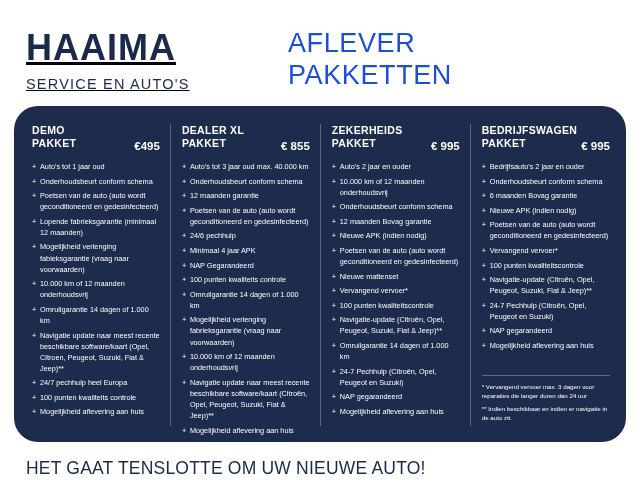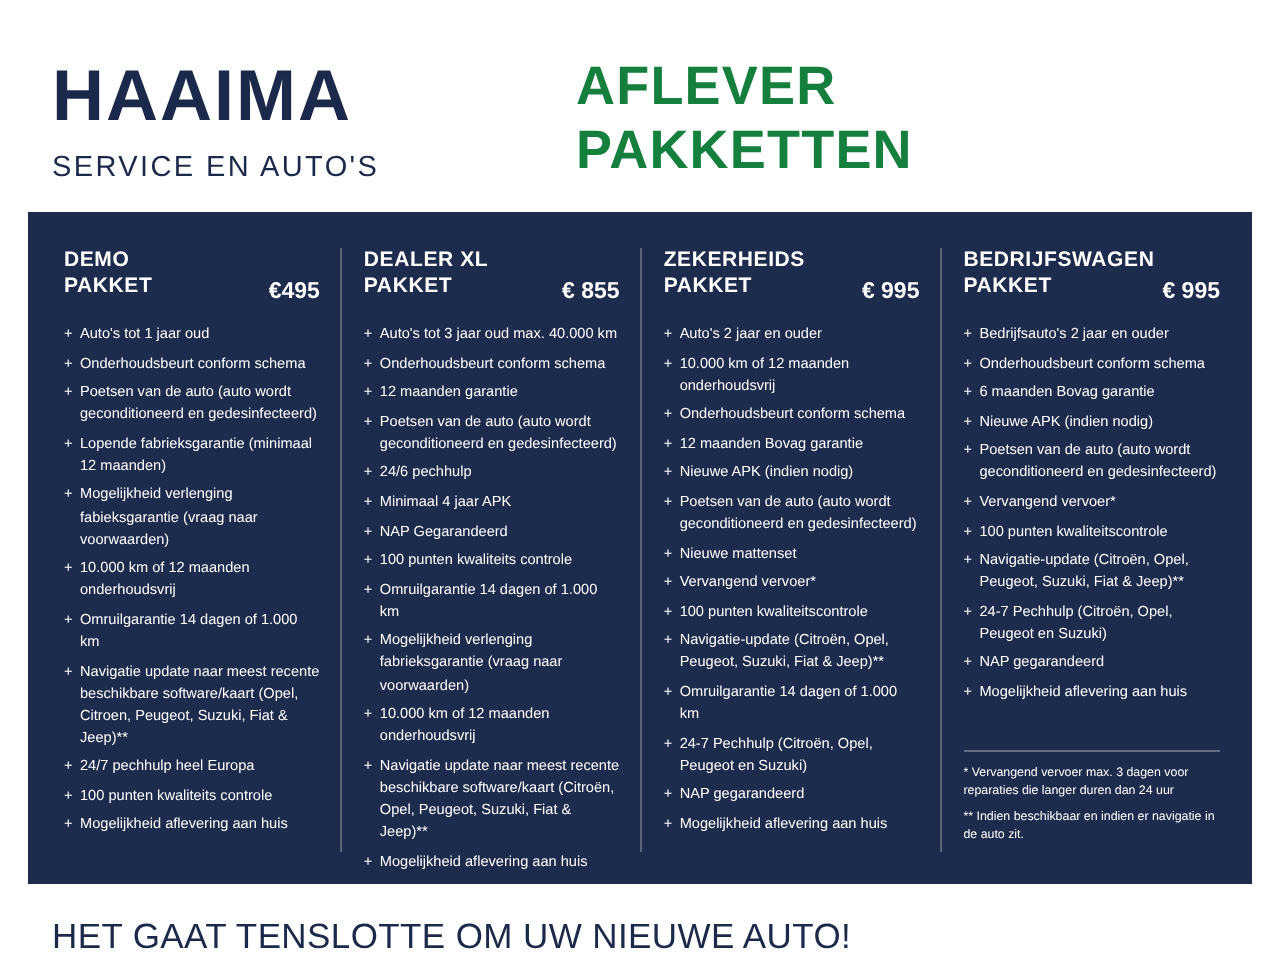--- a/index.html
+++ b/index.html
@@ -16,54 +16,55 @@
     padding: 0;
   }
 
   
   .header {
     display: flex;
     align-items: flex-start;
     padding: 26px 26px 0 26px;
     height: 100px;
   }
-  .brand { width: 240px; padding-top: 4px; }
+  .brand { width: 240px; padding-top: 4px; text-decoration: underline; }
   .brand-name {
     font-size: 36px;
     font-weight: bold;
     color: #1b2a4a;
     letter-spacing: 1px;
     line-height: 1;
   }
   .brand-sub {
     font-size: 14.5px;
     color: #1b2a4a;
     letter-spacing: 1.2px;
     margin-top: 10px;
   }
   .title-block {
     padding-left: 22px;
     padding-top: 2px;
   }
   .title-line {
     font-size: 27px;
-    font-weight: bold;
-    color: #15803d;
+    font-weight: normal;
+    color: #1d4ed8;
     letter-spacing: 0.6px;
     line-height: 1.18;
   }
 
   
   .panel {
     position: relative;
     margin: 6px 14px 0 14px;
     background: #1d2b4c;
     height: 336px;
     padding: 14px 6px 10px 6px;
     display: flex;
+    border-radius: 24px;
   }
   .col {
     flex: 1 1 0;
     padding: 4px 10px 0 12px;
     position: relative;
   }
   .col + .col::before {
     content: "";
     position: absolute;
     left: 0; top: 4px; bottom: 6px;

